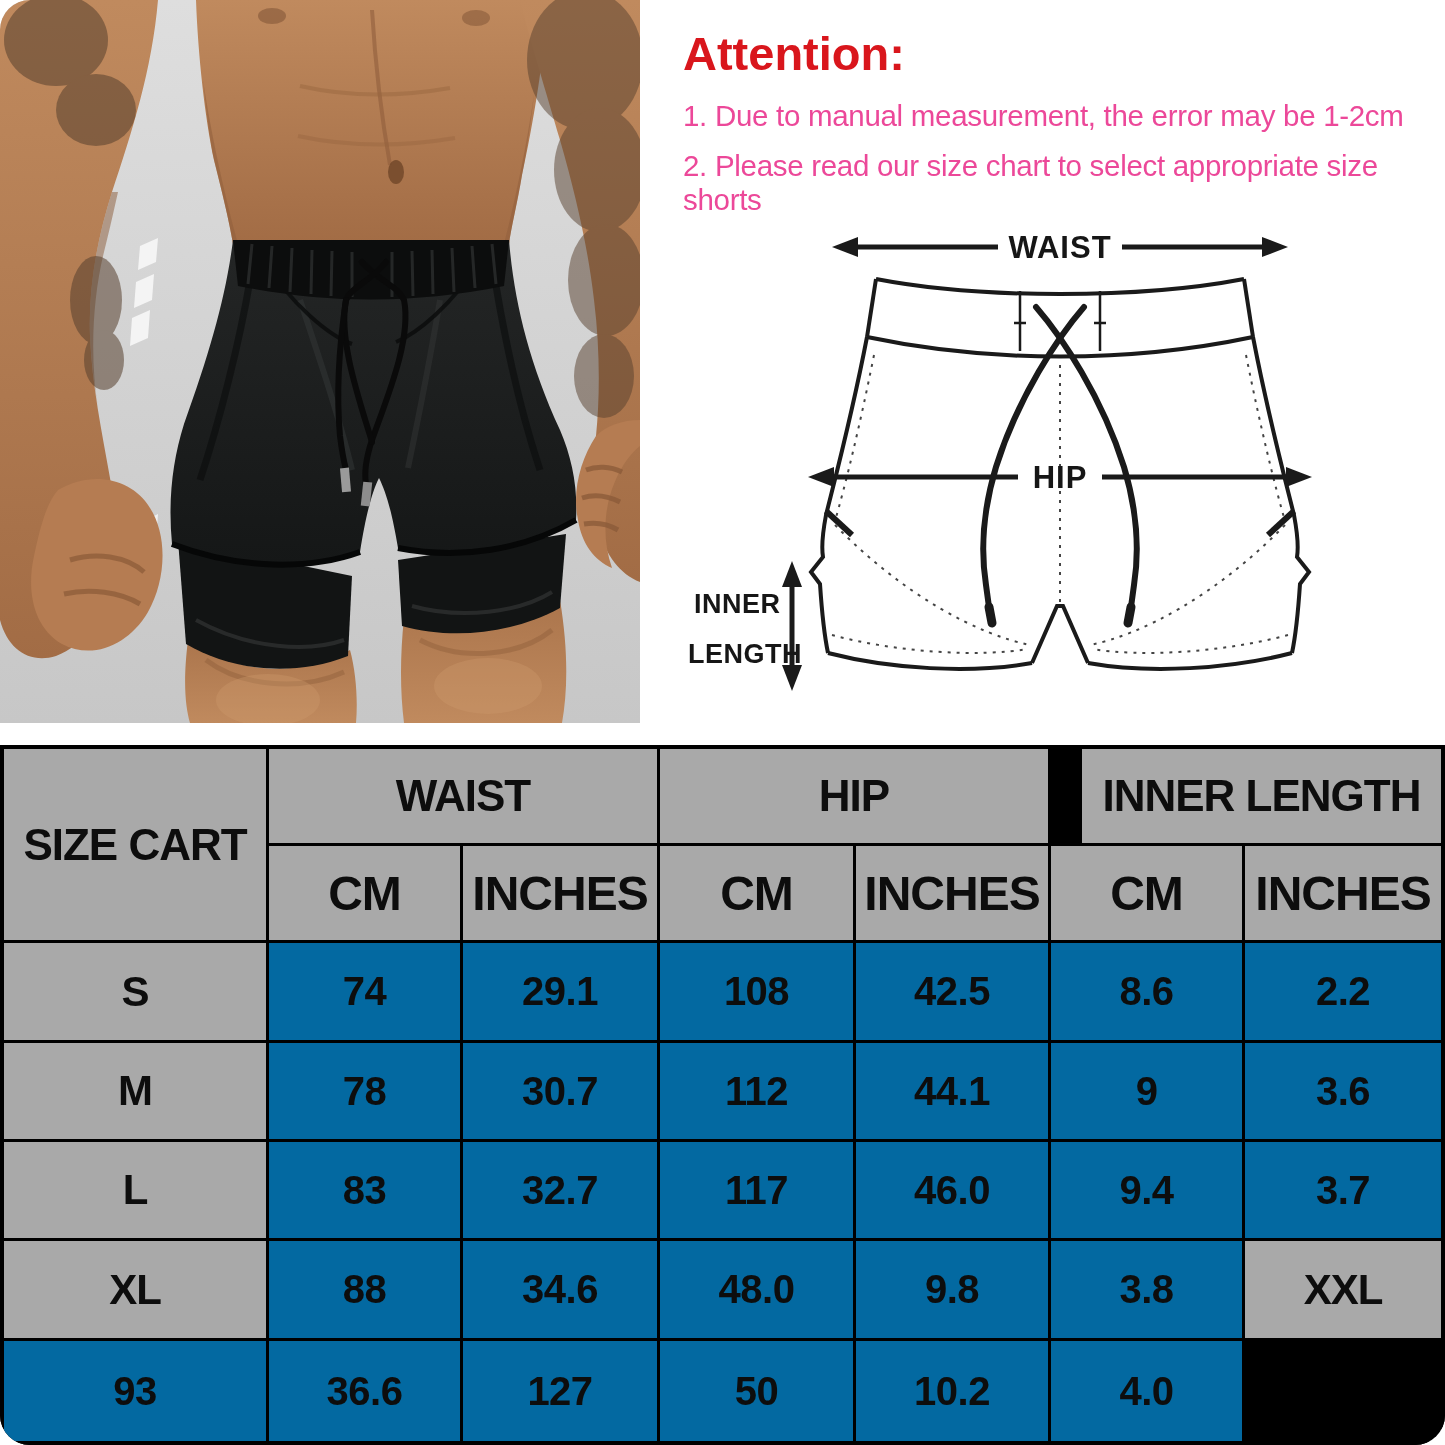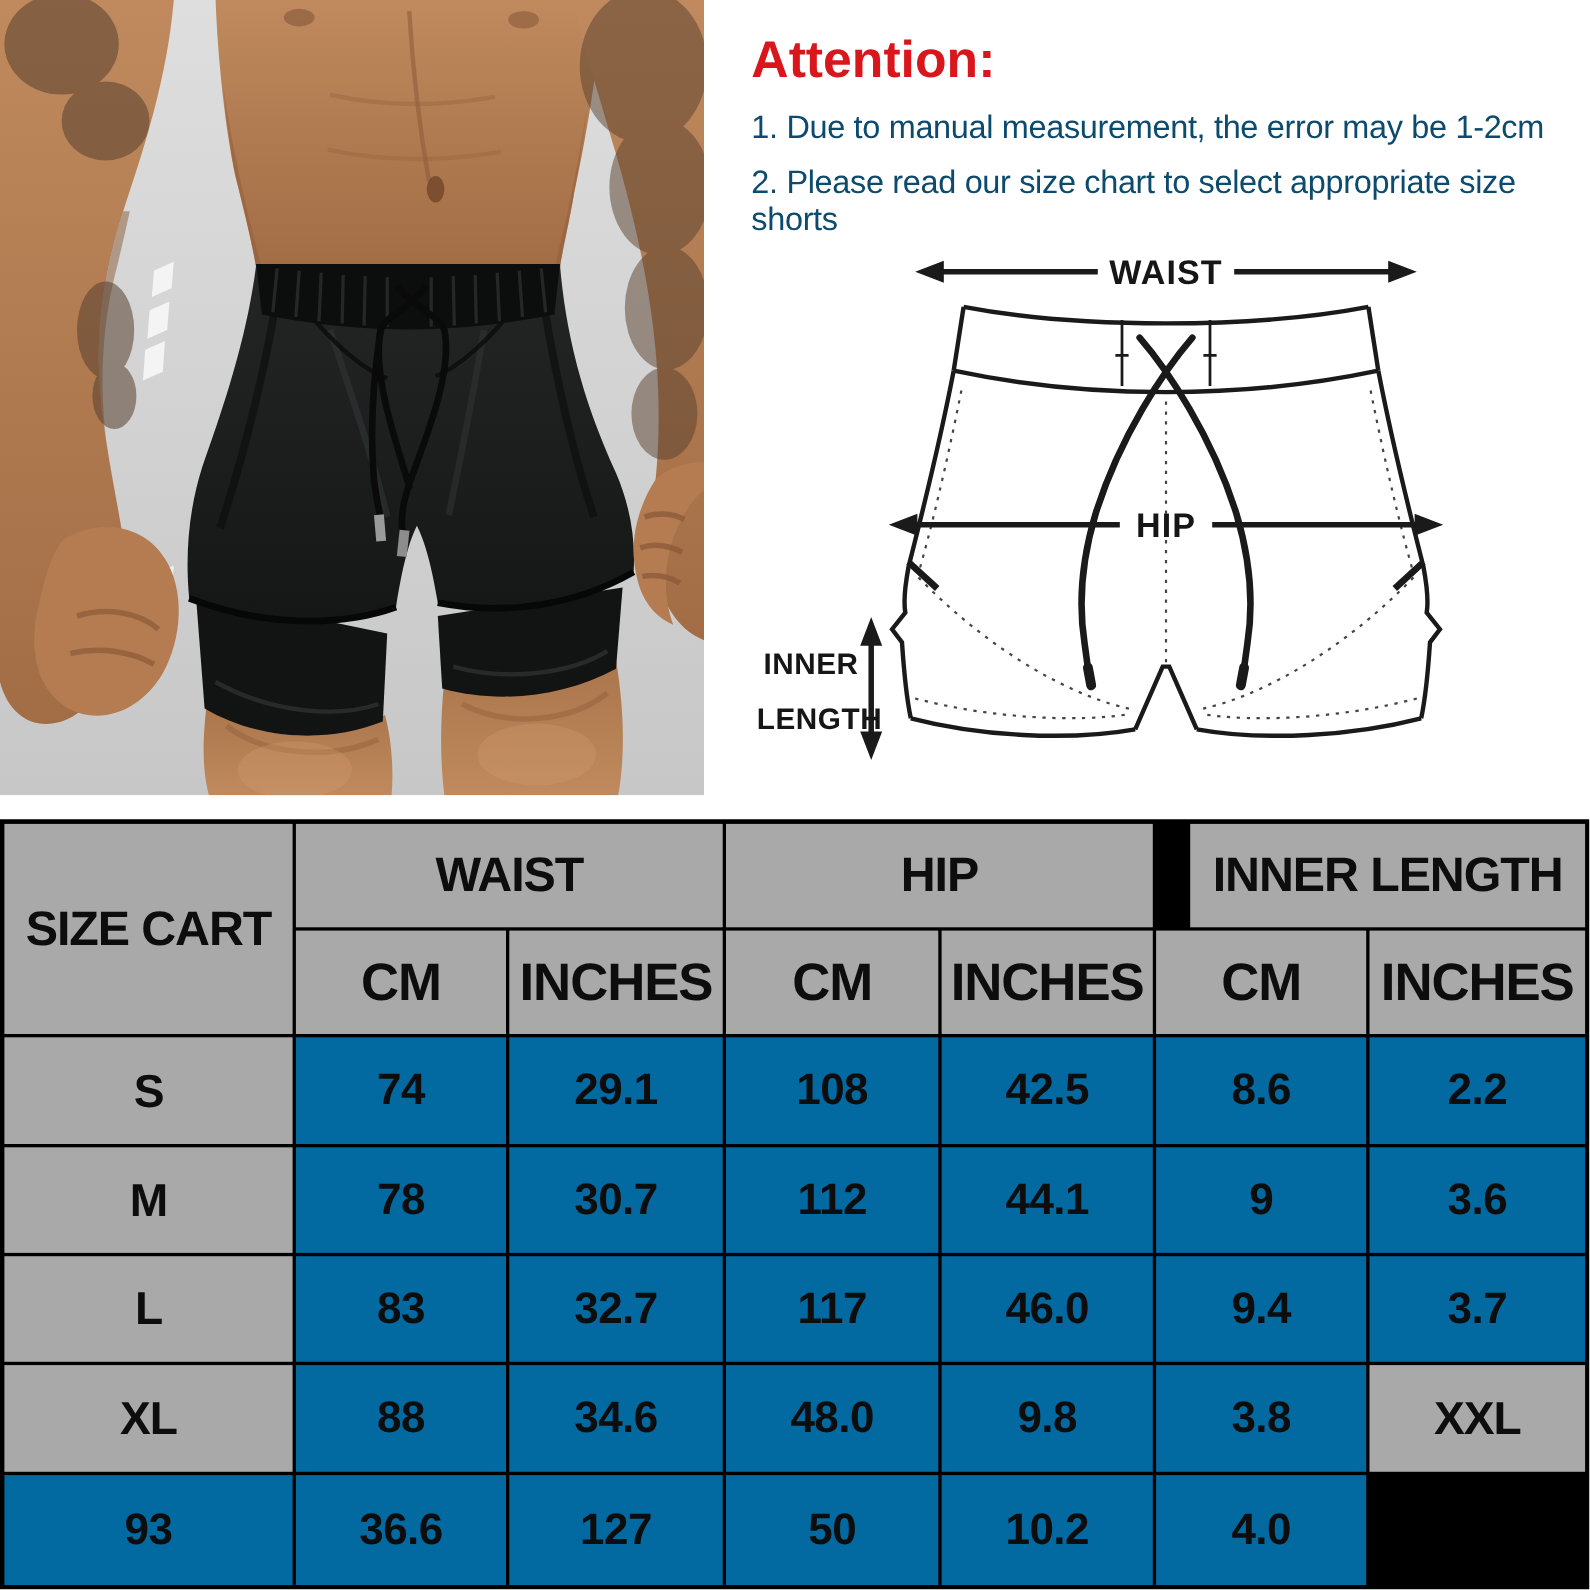--- a/index.html
+++ b/index.html
@@ -1,26 +1,26 @@
 <!DOCTYPE html>
 <html><head>
 <meta charset="utf-8">
 <style>
   html,body{margin:0;padding:0;background:#fff;}
   .canvas{position:relative;width:1445px;height:1445px;background:#ffffff;overflow:hidden;
-          font-family:"Liberation Sans",sans-serif;}
+          font-family:"Liberation Sans",sans-serif;border-radius:30px;}
   svg text{font-family:"Liberation Sans",sans-serif;}
 
   
   .photo{position:absolute;left:0;top:0;width:640px;height:723px;}
 
   
   .attention{position:absolute;left:683px;top:26px;width:750px;}
   .attention h1{margin:0 0 18px 0;font-size:47px;font-weight:bold;letter-spacing:0px;}
-  .attention p{margin:0 0 16px 0;font-size:29.5px;font-weight:500;color:#0c4a6e;letter-spacing:-0.3px;}
+  .attention p{margin:0 0 16px 0;font-size:29.5px;font-weight:500;color:#ec4899;letter-spacing:-0.3px;}
 
   
   .diagram{position:absolute;left:680px;top:215px;width:762px;height:502px;}
   .dg-label{font-size:31px;font-weight:bold;fill:#161616;letter-spacing:1px;}
   .dg-label-sm{font-size:27px;font-weight:bold;fill:#161616;letter-spacing:0.5px;}
 
   
   .size-table{position:absolute;left:0;top:745px;width:1445px;height:700px;
     background:#000;border:4px solid #000;box-sizing:border-box;
     display:grid;gap:3px;

